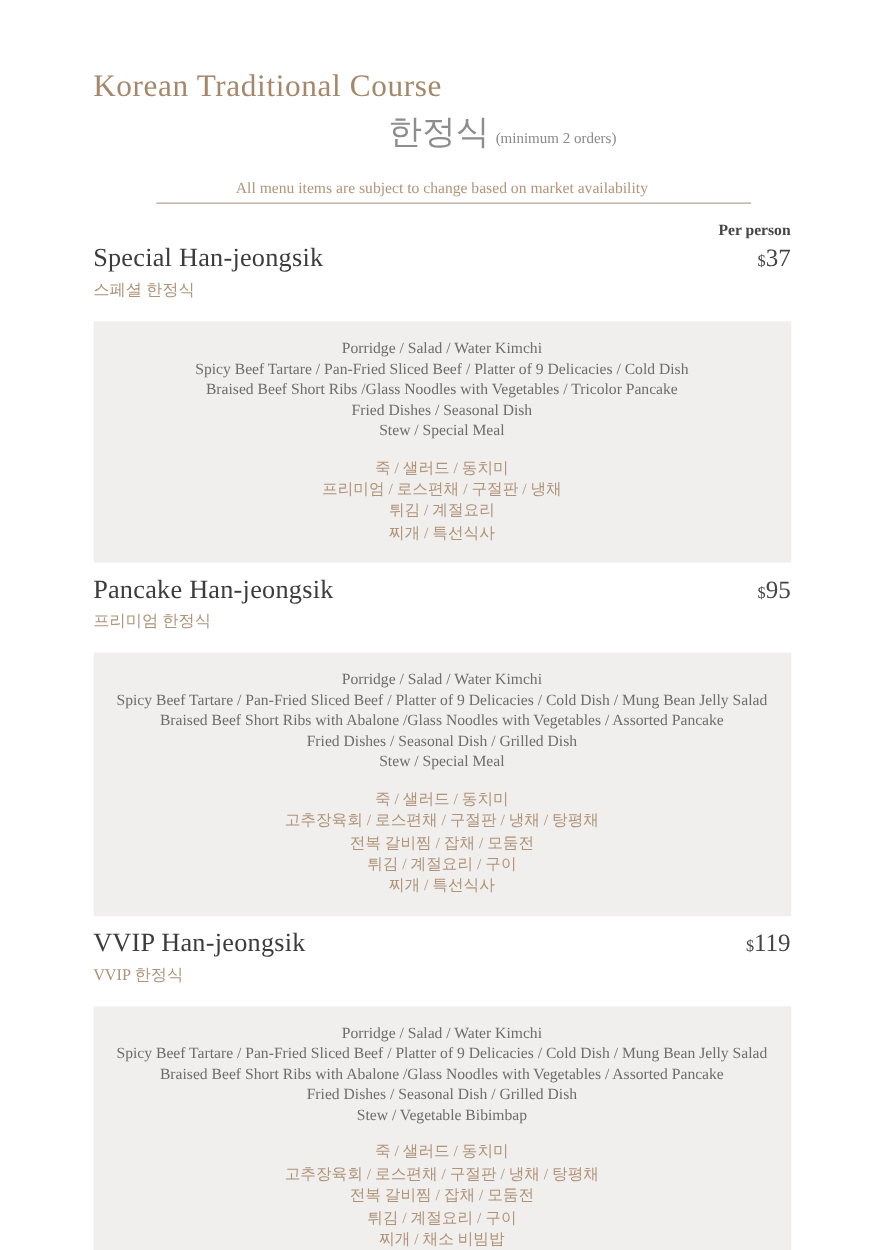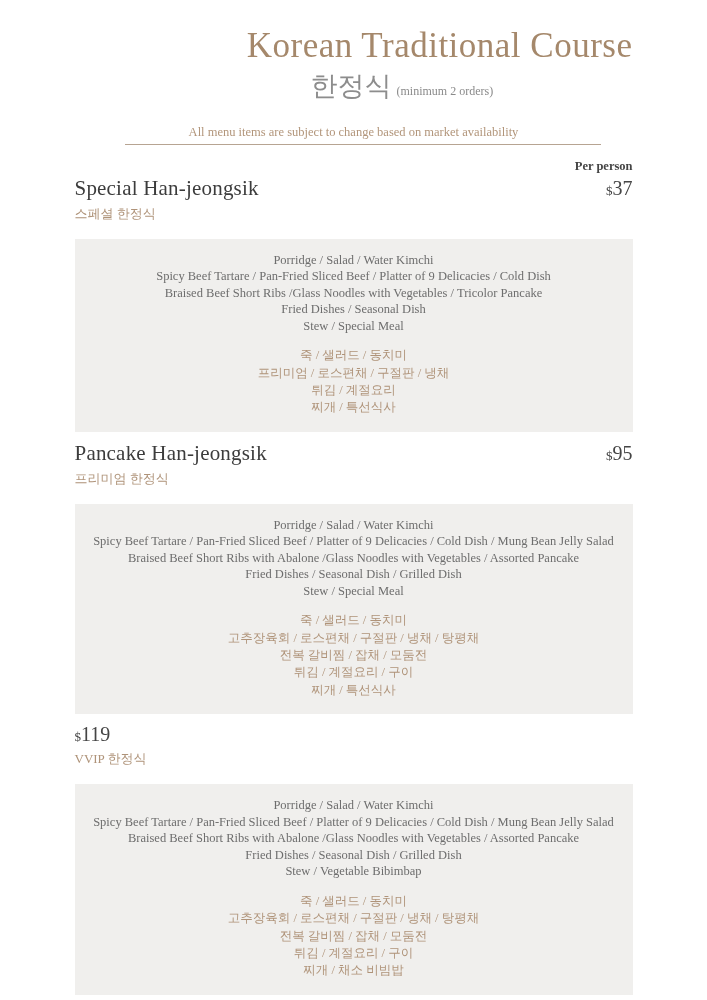--- a/index.html
+++ b/index.html
@@ -4,21 +4,21 @@
 <style>
   html, body { margin:0; padding:0; background:#ffffff; }
   .page {
     width:707px; height:1000px; margin:0 auto; background:#ffffff;
     font-family:"Liberation Serif", serif; position:relative; overflow:hidden;
   }
   .content { width:558px; margin:0 auto; }
 
   
   .main-title {
-    text-align:right; padding-top:26px; font-size:35px; line-height:1.15;
+    text-align:left; padding-top:56px; font-size:25px; line-height:1.15;
     color:var(--title-tan,#a5886b); letter-spacing:0.5px;
   }
   .subtitle-row { text-align:center; margin-top:4px; font-size:27px; color:#8d8d8d; line-height:1.2; }
   .subtitle-note {
     display:inline-block; width:0; white-space:nowrap; overflow:visible;
     font-size:12px; color:#8a8a8a; padding-left:5px; vertical-align:baseline;
   }
   .notice { text-align:center; margin-top:22px; font-size:12.5px; color:var(--notice-tan,#b2957a); }
   .rule { width:476px; margin:4px auto 0; border:none; border-top:1px solid #b7a492; position:relative; left:9px; }
 
@@ -96,20 +96,21 @@
               <div>고추장육회 / 로스편채 / 구절판 / 냉채 / 탕평채</div>
               <div>전복 갈비찜 / 잡채 / 모둠전</div>
               <div>튀김 / 계절요리 / 구이</div>
               <div>찌개 / 특선식사</div>
             </div>
     </div>
   </section>
 
   <section class="section">
     <div class="sec-head">
+      <h2 class="sec-title">VVIP Han-jeongsik</h2>
       <div class="price"><span class="cur">$</span><span class="amt">119</span></div>
 
     </div>
     <div class="sec-sub">VVIP 한정식</div>
     <div class="box">
       <div class="lines-en">
               <div>Porridge / Salad / Water Kimchi</div>
               <div>Spicy Beef Tartare / Pan-Fried Sliced Beef / Platter of 9 Delicacies / Cold Dish / Mung Bean Jelly Salad</div>
               <div>Braised Beef Short Ribs with Abalone /Glass Noodles with Vegetables / Assorted Pancake</div>
               <div>Fried Dishes / Seasonal Dish / Grilled Dish</div>

